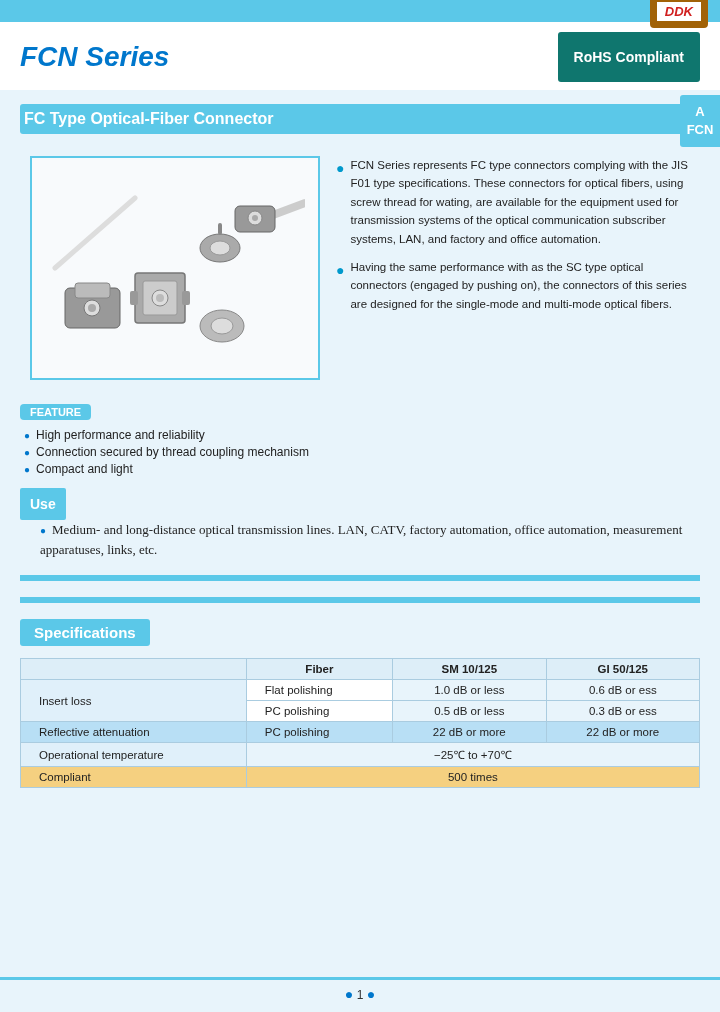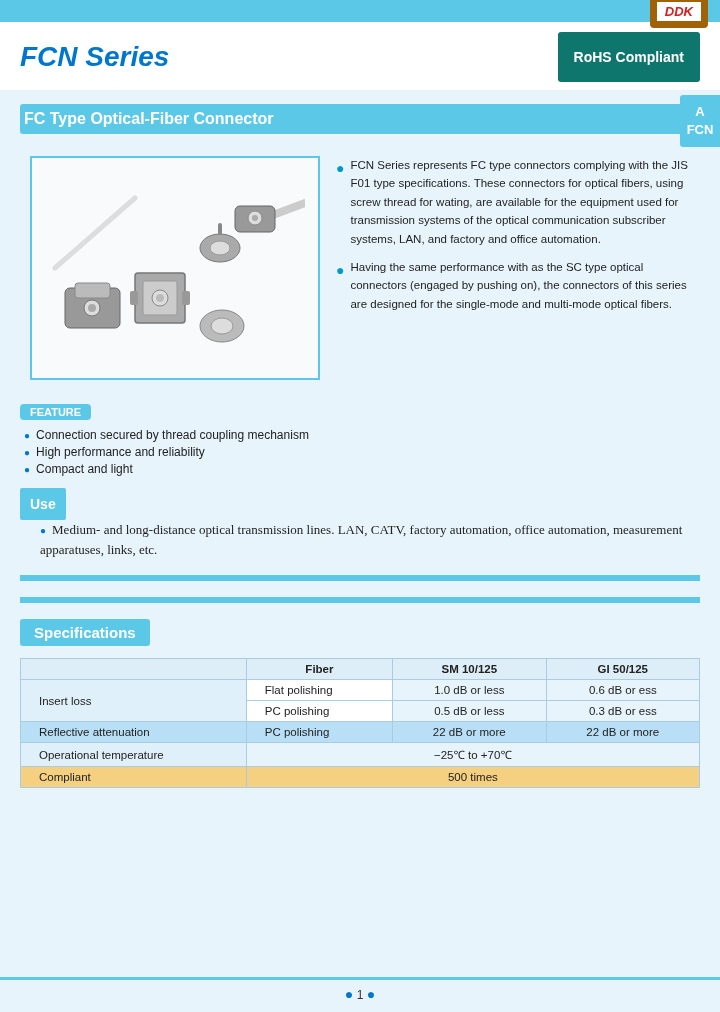--- a/index.html
+++ b/index.html
@@ -390,24 +390,24 @@
         <span class="bullet-blue">●</span>
         <span>Having the same performance with as the SC type optical connectors (engaged by pushing on), the connectors of this series are designed for the single-mode and multi-mode optical fibers.</span>
       </div>
     </div>
   </div>
 
   <div class="feature-section">
     <div class="feature-label">FEATURE</div>
     <ul class="feature-list">
       <li>
-          <span>Connection secured by thread coupling mechanism</span>
+          <span>High performance and reliability</span>
         </li>
       <li>
-          <span>High performance and reliability</span>
+          <span>Connection secured by thread coupling mechanism</span>
         </li>
       <li>
           <span>Compact and light</span>
         </li>
     </ul>
   </div>
 
   <div class="use-section">
     <div class="use-label">Use</div>
     <div class="use-text">Medium- and long-distance optical transmission lines. LAN, CATV, factory automation, office automation, measurement apparatuses, links, etc.</div>

